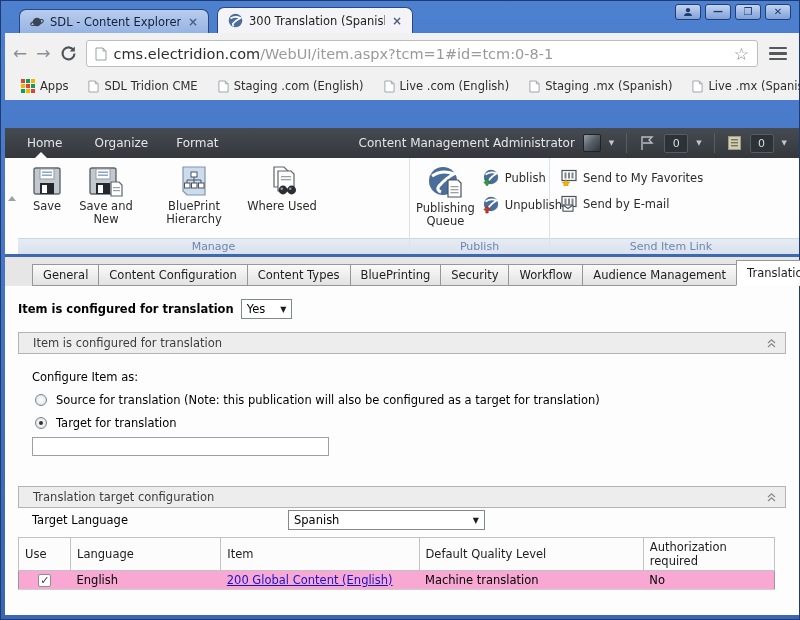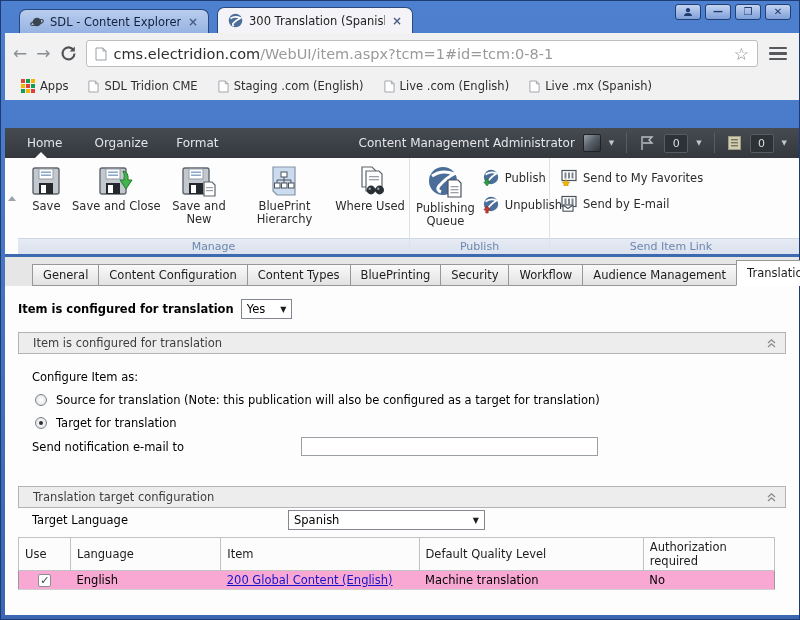--- a/index.html
+++ b/index.html
@@ -217,20 +217,27 @@
             <path d="M1 1 H8 L11 4 V13 H1 Z" fill="#fff" stroke="#9aa0a6"></path>
             <path d="M8 1 V4 H11" fill="none" stroke="#9aa0a6"></path>
           </svg>
         <span>Live .com (English)</span>
       </div>
       <div class="bm">
         <svg width="11" height="13" viewBox="0 0 12 14">
             <path d="M1 1 H8 L11 4 V13 H1 Z" fill="#fff" stroke="#9aa0a6"></path>
             <path d="M8 1 V4 H11" fill="none" stroke="#9aa0a6"></path>
           </svg>
+        <span>Staging .mx (Spanish)</span>
+      </div>
+      <div class="bm">
+        <svg width="11" height="13" viewBox="0 0 12 14">
+            <path d="M1 1 H8 L11 4 V13 H1 Z" fill="#fff" stroke="#9aa0a6"></path>
+            <path d="M8 1 V4 H11" fill="none" stroke="#9aa0a6"></path>
+          </svg>
         <span>Live .mx (Spanish)</span>
       </div>
       <div class="bm-spacer"></div>
 
     </div>
   </div>
 
   <div class="menubar">
     <div class="menu-item first">
       <span>Home</span>
@@ -275,32 +282,20 @@
           <div class="bigbtn" style="width:46px">
             <svg width="32" height="32" viewBox="0 0 32 32">
               <rect x="3" y="3" width="26" height="26" rx="2" fill="#c3c8cf" stroke="#5e656d" stroke-width="1.4"></rect>
               <rect x="9" y="4" width="14" height="10" fill="#fff" stroke="#959ba3"></rect>
               <rect x="11" y="6.5" width="10" height="1.4" fill="#7f9fc4"></rect>
                 <rect x="11" y="9.5" width="10" height="1.4" fill="#7f9fc4"></rect>
               <rect x="9" y="18" width="14" height="11" fill="#24272b"></rect>
                 <rect x="11" y="20" width="5" height="8" fill="#fff"></rect>
             </svg>
             <span>Save</span>
-          </div>
-          <div class="bigbtn" style="width:98px">
-            <svg width="36" height="32" viewBox="0 0 36 32">
-              <rect x="2" y="3" width="26" height="26" rx="2" fill="#c3c8cf" stroke="#5e656d" stroke-width="1.4"></rect>
-              <rect x="8" y="4" width="14" height="10" fill="#fff" stroke="#959ba3"></rect>
-              <rect x="10" y="6.5" width="10" height="1.4" fill="#7f9fc4"></rect>
-                <rect x="10" y="9.5" width="10" height="1.4" fill="#7f9fc4"></rect>
-              <rect x="8" y="18" width="14" height="11" fill="#24272b"></rect>
-                <rect x="10" y="20" width="5" height="8" fill="#fff"></rect>
-              <path d="M25 6 q6 1 5 9 l4 0 -6 9 -6 -9 4 0 q1 -6 -1 -9 z" fill="#45b24f" stroke="#1f7a2c" stroke-width="1"></path>
-            </svg>
-            <span>Save and Close</span>
           </div>
           <div class="bigbtn" style="width:72px">
             <svg width="36" height="32" viewBox="0 0 36 32">
               <rect x="2" y="3" width="26" height="26" rx="2" fill="#c3c8cf" stroke="#5e656d" stroke-width="1.4"></rect>
               <rect x="8" y="4" width="14" height="10" fill="#fff" stroke="#959ba3"></rect>
               <rect x="10" y="6.5" width="10" height="1.4" fill="#7f9fc4"></rect>
                 <rect x="10" y="9.5" width="10" height="1.4" fill="#7f9fc4"></rect>
               <rect x="8" y="18" width="14" height="11" fill="#24272b"></rect>
                 <rect x="10" y="20" width="5" height="8" fill="#fff"></rect>
               <path d="M23 17 H31 L34 20 V31 H23 Z" fill="#fff" stroke="#5e656d" stroke-width="1.2"></path>
@@ -444,21 +439,20 @@
     <div class="radio-row">
       <span class="radio"></span>
       <span>Source for translation (Note: this publication will also be configured as a target for translation)</span>
     </div>
     <div class="radio-row">
       <span class="radio sel"></span>
       <span>Target for translation</span>
     </div>
 
     <div class="notify-row">
-      <span class="nlbl">Send notification e-mail to</span>
       <input class="txtinput" type="text" value="" style="">
     </div>
 
     <div class="panel-hdr" style="margin-top:30px">
       <span class="ph-title">Translation target configuration</span>
       <span class="chev2">
         <svg width="11" height="11" viewBox="0 0 11 11">
             <path d="M2 5 L5.5 1.8 L9 5 M2 9 L5.5 5.8 L9 9" fill="none" stroke="#8a8a8a" stroke-width="1.3"></path>
           </svg>
       </span>

